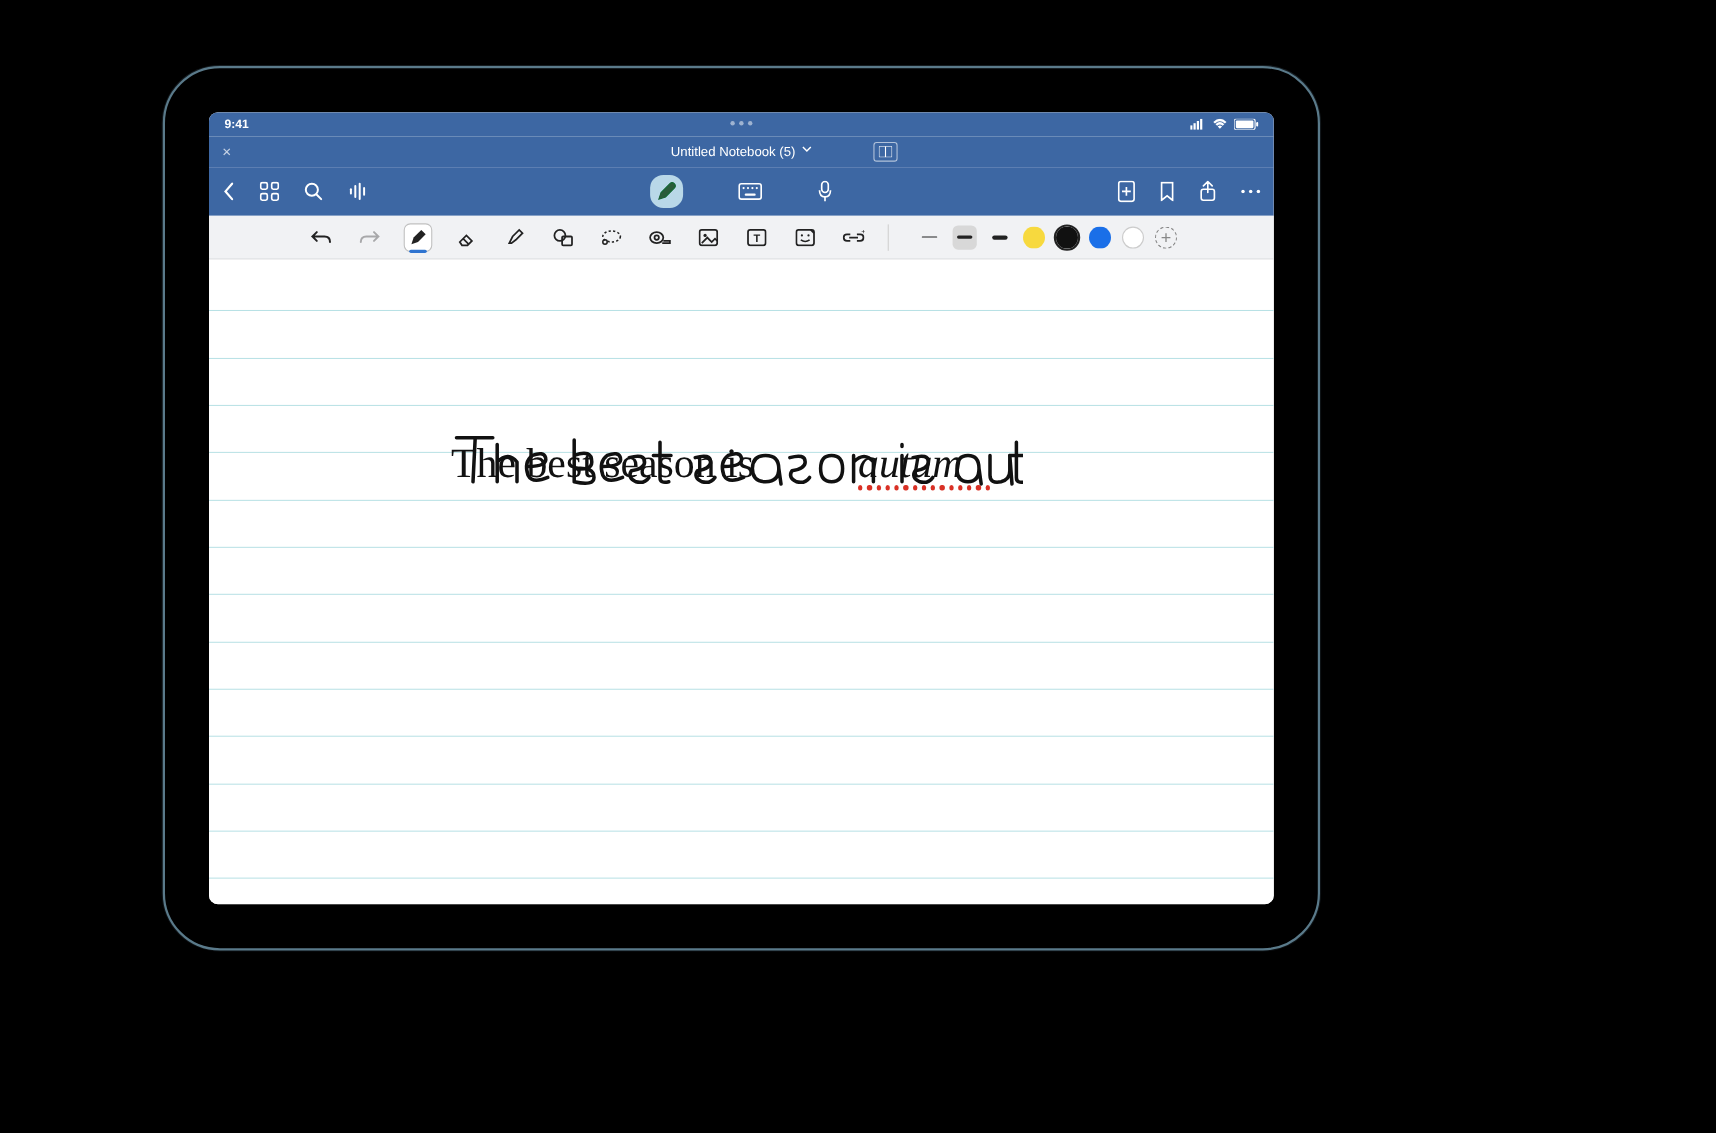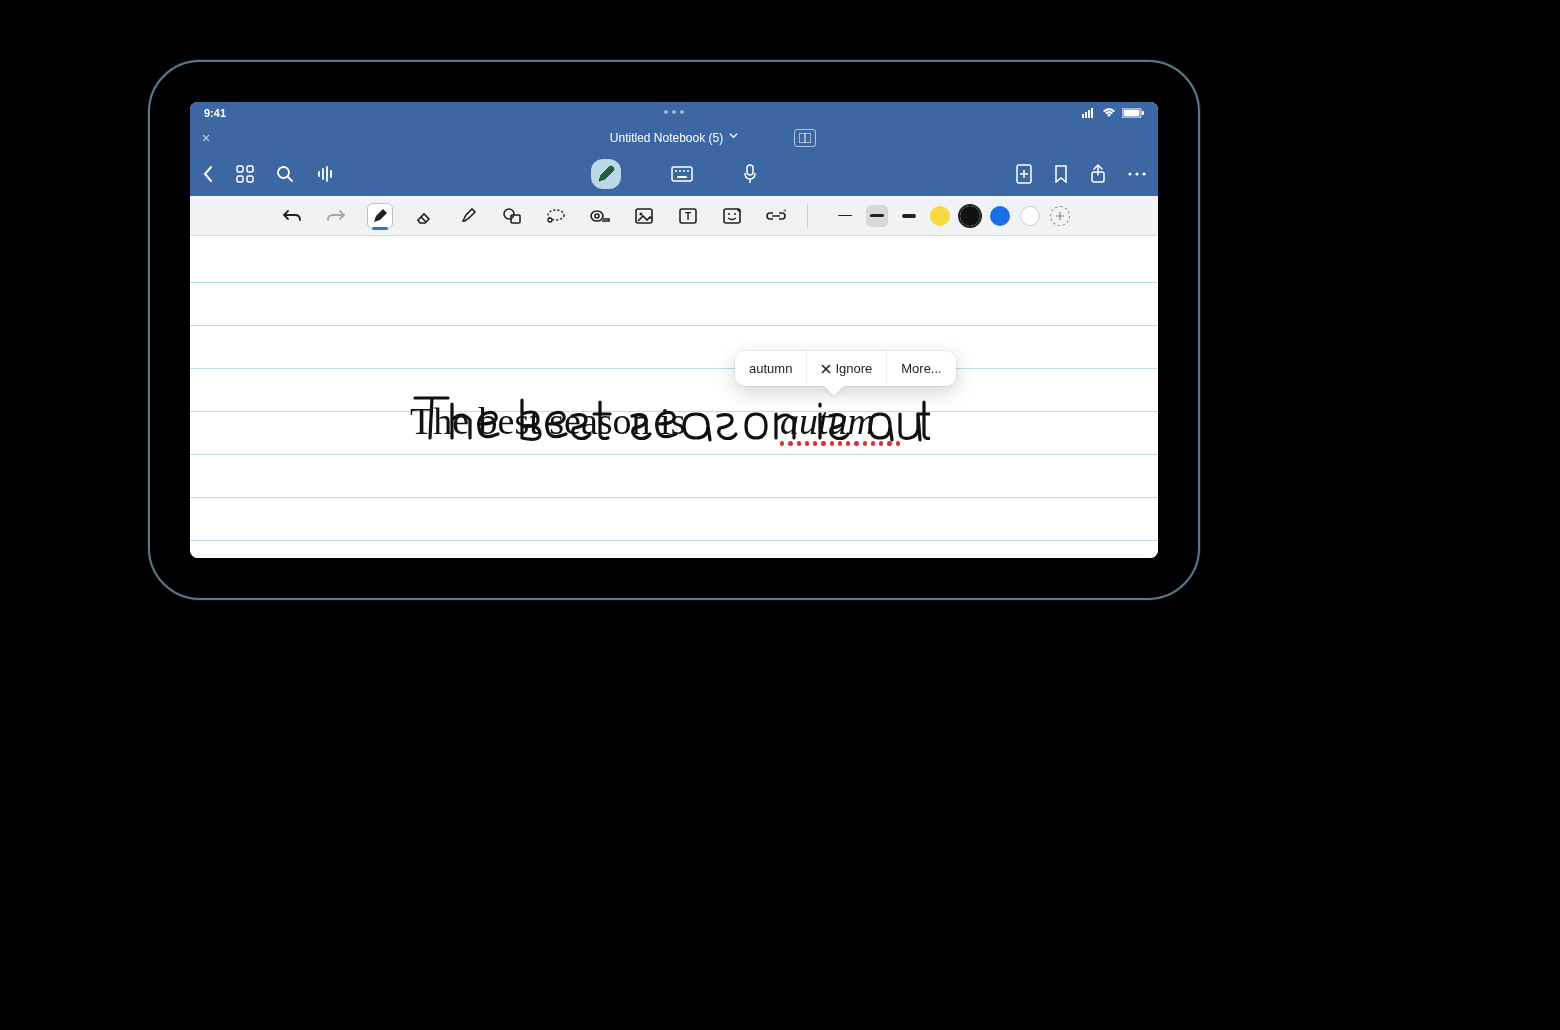--- a/index.html
+++ b/index.html
@@ -1,21 +1,21 @@
 <!DOCTYPE html>
 <html><head>
 <meta charset="utf-8">
 <style>
   * { box-sizing: border-box; margin: 0; padding: 0; }
   html, body { width: 1560px; height: 1030px; background: #000; font-family: -apple-system, BlinkMacSystemFont, "Segoe UI", sans-serif; overflow: hidden; }
 
   .ipad-frame {
     position: absolute;
     left: 148px; top: 60px;
-    width: 1052px; height: 540px;
+    width: 1052px; height: 804px;
     background: #000;
     border-radius: 52px;
     border: 2px solid #5a7a8a;
     box-shadow: 0 30px 80px 40px rgba(0,0,0,0.7), 0 0 0 1px rgba(90,120,140,0.4);
   }
   .screen {
     position: absolute;
     left: 40px; top: 40px; right: 40px; bottom: 40px;
     background: #fff;
     border-radius: 8px;
@@ -464,31 +464,17 @@
           <span></span>
           <span></span>
           <span></span>
           <span></span>
           <span></span>
           <span></span>
           <span></span>
           <span></span>
       </div>
 
-      <div class="popover">
-        <div class="pop-item">
-          <span>autumn</span>
-        </div>
-        <div class="pop-item">
-          <svg width="10" height="10" viewBox="0 0 10 10">
-              <path d="M1 1 L9 9 M9 1 L1 9" stroke="#222" stroke-width="1.6"></path>
-            </svg>
-          <span>Ignore</span>
-        </div>
-        <div class="pop-item">
-          <span>More...</span>
-        </div>
-      </div>
 
     </div>
 
   </div>
 </div>
 
 </body></html>

